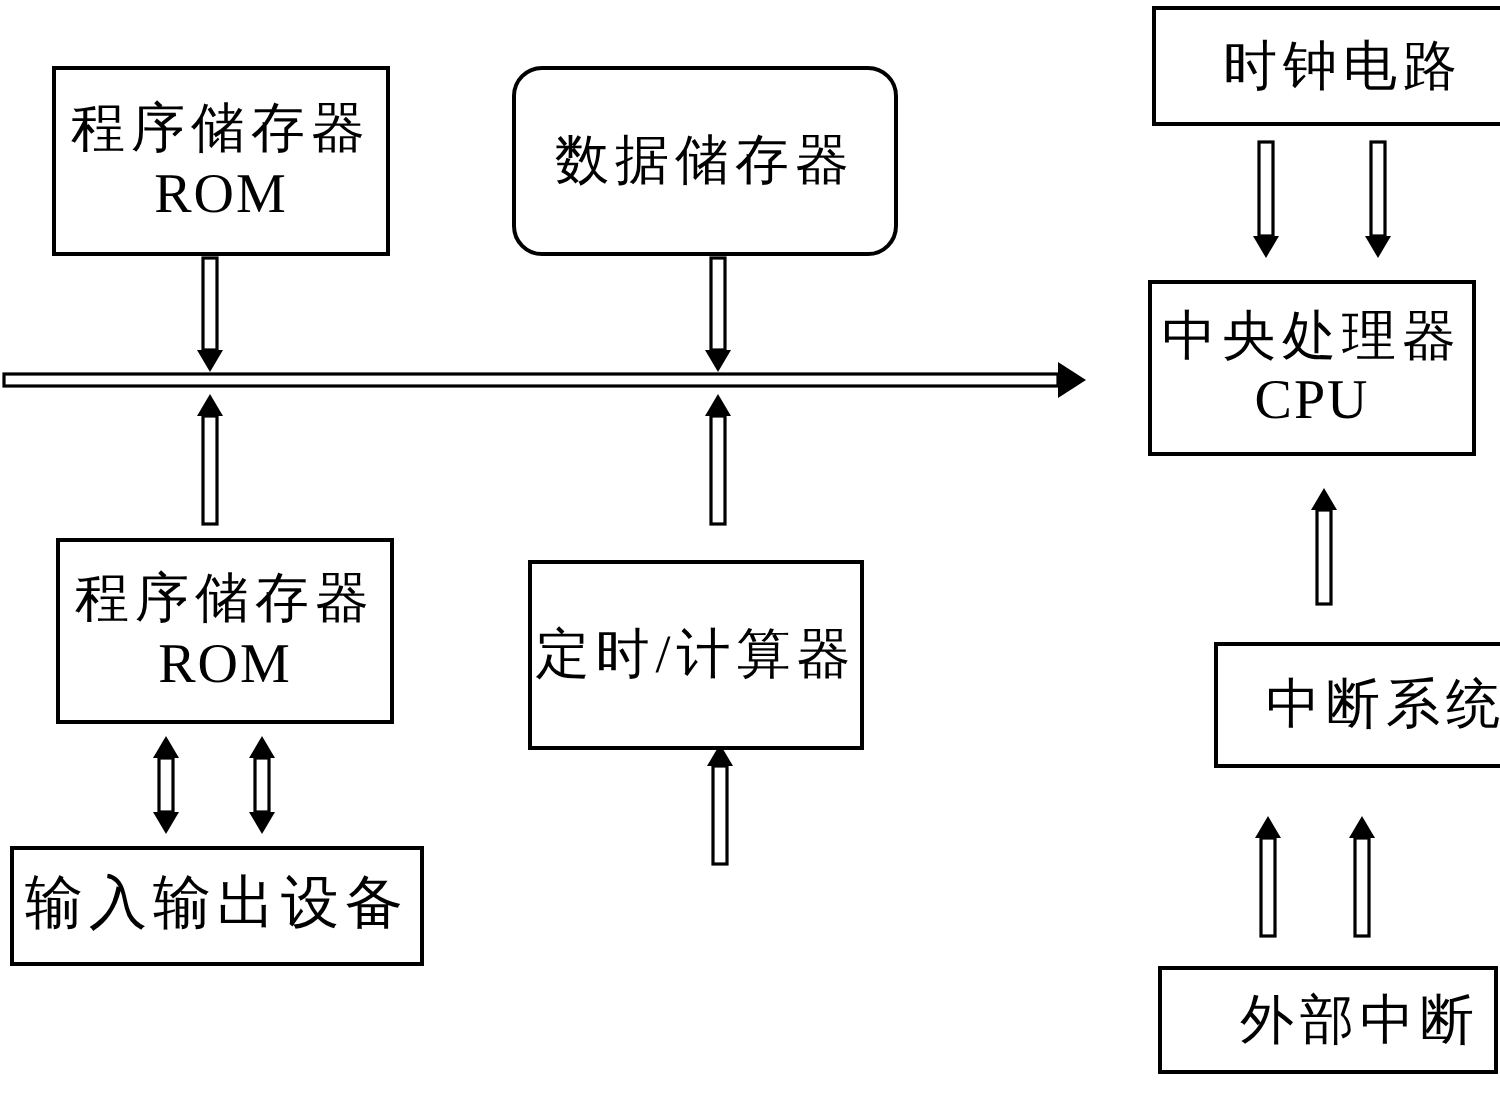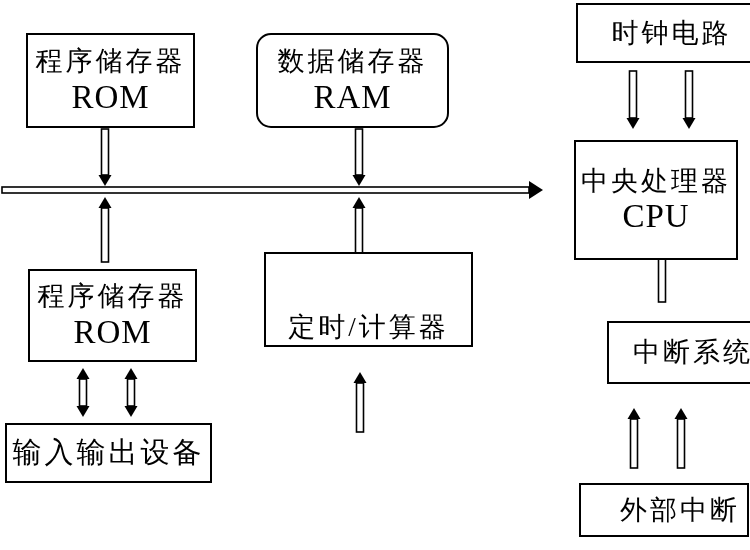--- a/index.html
+++ b/index.html
@@ -27,33 +27,33 @@
     text-align: center;
   }
   .zh {
     font-size: 27px;
     letter-spacing: 3px;
     line-height: 1.28;
     white-space: nowrap;
   }
   .zh-lg { font-size: 29px; }
   .en {
-    font-size: 33px;
+    font-size: 28px;
     letter-spacing: 1px;
     line-height: 1.15;
     white-space: nowrap;
   }
   .en:empty, .zh:empty { display: none; }
 
   #box-program-rom-top   { left: 26px;  top: 33px;  width: 169px; height: 95px; }
   #box-data-ram          { left: 256px; top: 33px;  width: 193px; height: 95px; border-radius: 15px; }
   #box-clock-circuit     { left: 576px; top: 3px;   width: 191px; height: 60px; }
-  #box-cpu               { left: 574px; top: 140px; width: 164px; height: 120px; }
+  #box-cpu               { left: 574px; top: 140px; width: 164px; height: 88px; }
   #box-program-rom-bottom{ left: 28px;  top: 269px; width: 169px; height: 93px; }
-  #box-timer-ctc         { left: 264px; top: 252px; width: 209px; height: 95px; justify-content: flex-end; }
+  #box-timer-ctc         { left: 264px; top: 280px; width: 168px; height: 95px; }
   #box-interrupt-system  { left: 570px; top: 321px; width: 172px; height: 63px; margin-left: 37px; }
   #box-io-devices        { left: 5px;   top: 423px; width: 207px; height: 60px; }
   #box-external-interrupt{ left: 579px; top: 483px; width: 170px; height: 54px; padding-left: 32px; }
 </style>
 </head>
 <body>
 
 <div>
 
   <svg class="connectors" viewBox="0 0 750 550" xmlns="http://www.w3.org/2000/svg">
@@ -123,21 +123,20 @@
     </g>
   </svg>
 
   <div class="box" id="box-program-rom-top">
     <span class="zh">程序储存器</span>
     <span class="en">ROM</span>
   </div>
 
   <div class="box" id="box-data-ram">
     <span class="zh">数据储存器</span>
-    <span class="en">RAM</span>
   </div>
 
   <div class="box" id="box-clock-circuit">
     <span class="zh">时钟电路</span>
   </div>
 
   <div class="box" id="box-cpu">
     <span class="zh">中央处理器</span>
     <span class="en">CPU</span>
   </div>

